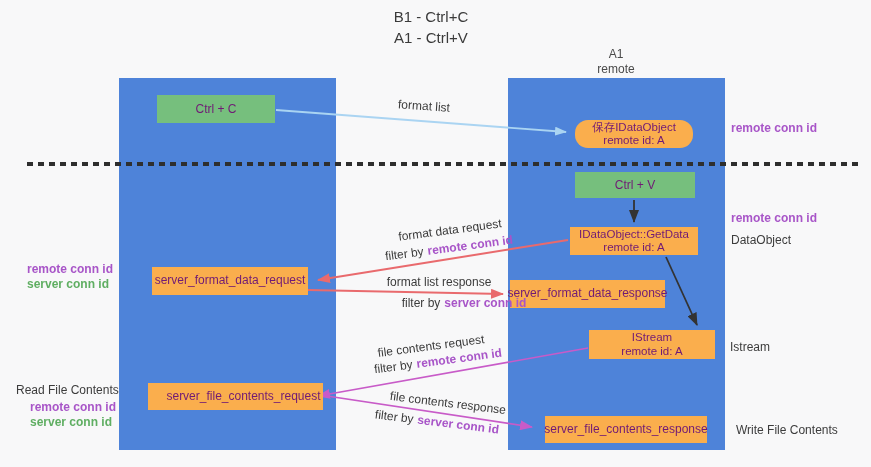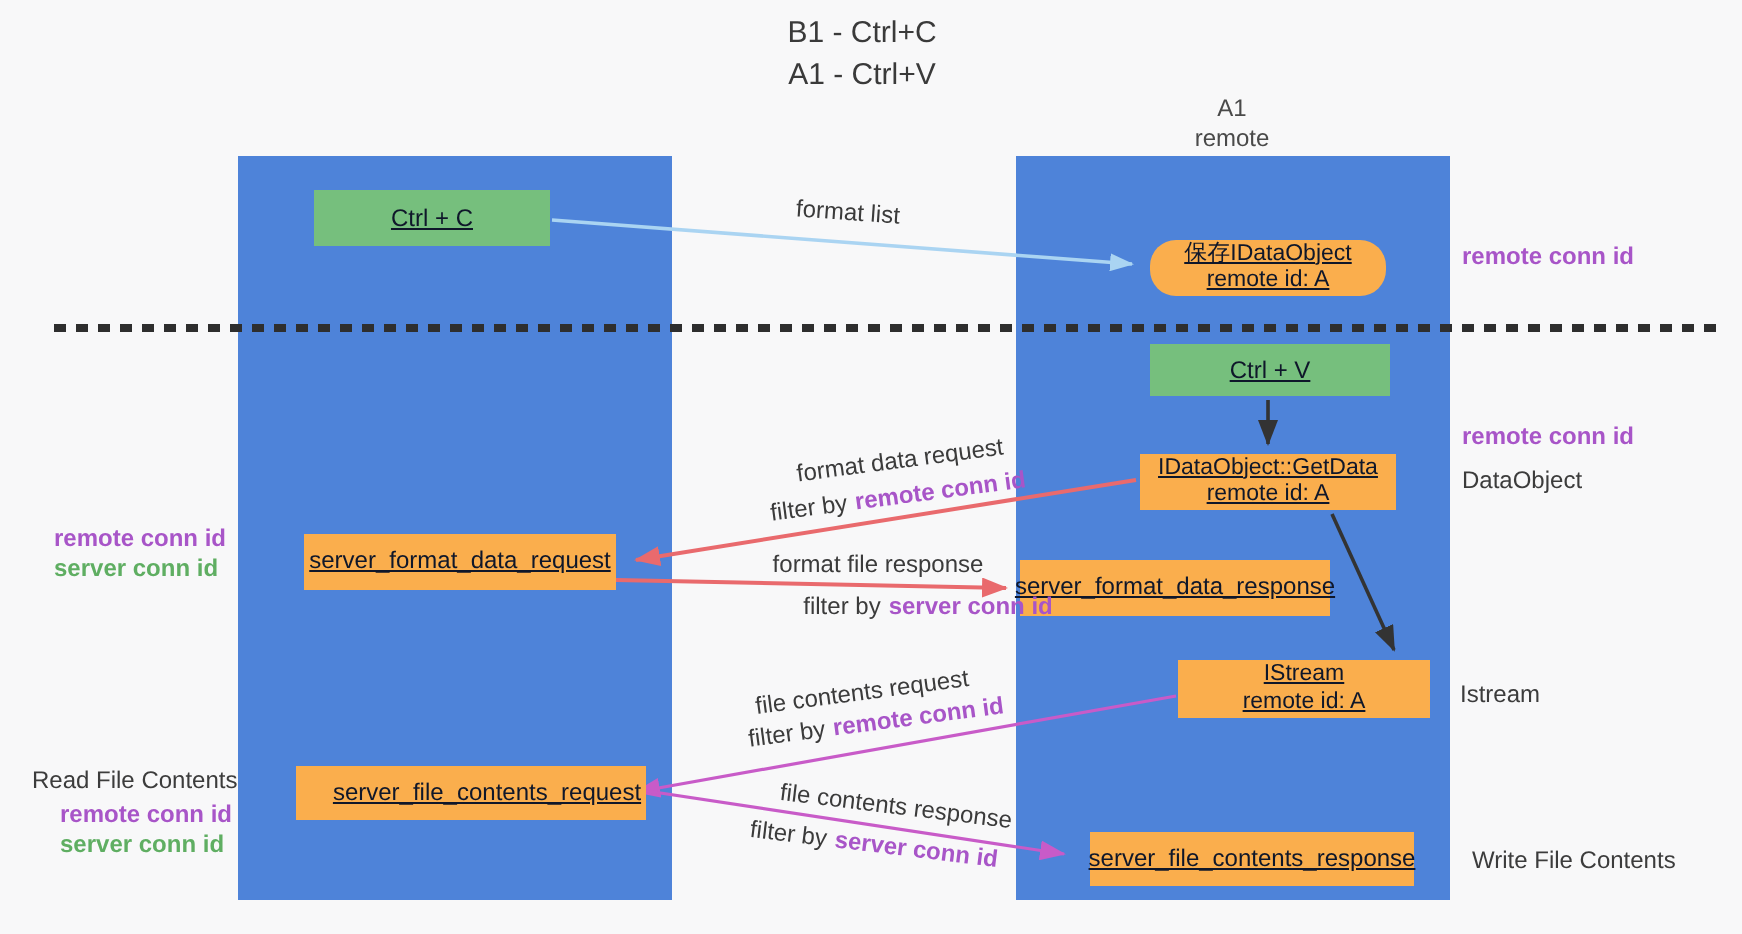--- a/index.html
+++ b/index.html
@@ -21,21 +21,21 @@
   }
   .lane{
     position:absolute;top:78px;width:217px;height:372px;
     background:var(--lane-blue);
   }
   .lane-left{left:119px;}
   .lane-right{left:508px;}
   .node{
     position:absolute;display:flex;flex-direction:column;
     align-items:center;justify-content:center;
-    color:#0f172a;text-align:center;white-space:nowrap;text-decoration:underline;
+    color:#701a75;text-align:center;white-space:nowrap;
   }
   .node.green{background:var(--box-green);font-size:12px;}
   .node.orange{background:var(--box-orange);font-size:11.5px;line-height:13.5px;}
   .dashed-line{
     position:absolute;left:27px;top:162px;width:834px;height:4px;
     background:repeating-linear-gradient(90deg,#2e2e2e 0 6px,transparent 6px 11px);
   }
   .mid-label{
     position:absolute;transform:translate(-50%,-50%) rotate(var(--rot,0deg));
     white-space:nowrap;font-size:12px;color:#3b3b3b;
@@ -132,21 +132,21 @@
     <div>server_file_contents_response</div>
   </div>
 
   <div class="mid-label" style="left:424px;top:106px;--rot:4deg;">format list</div>
 
   <div class="mid-label" style="left:450px;top:230px;--rot:-7.5deg;">format data request</div>
   <div class="mid-label" style="left:449px;top:248px;--rot:-7.5deg;">
     <span>filter by</span><span class="purple sep">remote conn id</span>
   </div>
 
-  <div class="mid-label" style="left:439px;top:282px;">format file response</div>
+  <div class="mid-label" style="left:439px;top:282px;">format list response</div>
   <div class="mid-label" style="left:444px;top:303px;margin-left:20px;">
     <span>filter by</span><span class="purple sep">server conn id</span>
   </div>
 
   <div class="mid-label" style="left:431px;top:346px;--rot:-7.5deg;">file contents request</div>
   <div class="mid-label" style="left:438px;top:361px;--rot:-7.5deg;">
     <span>filter by</span><span class="purple sep">remote conn id</span>
   </div>
 
   <div class="mid-label" style="left:448px;top:403px;--rot:7deg;">file contents response</div>

